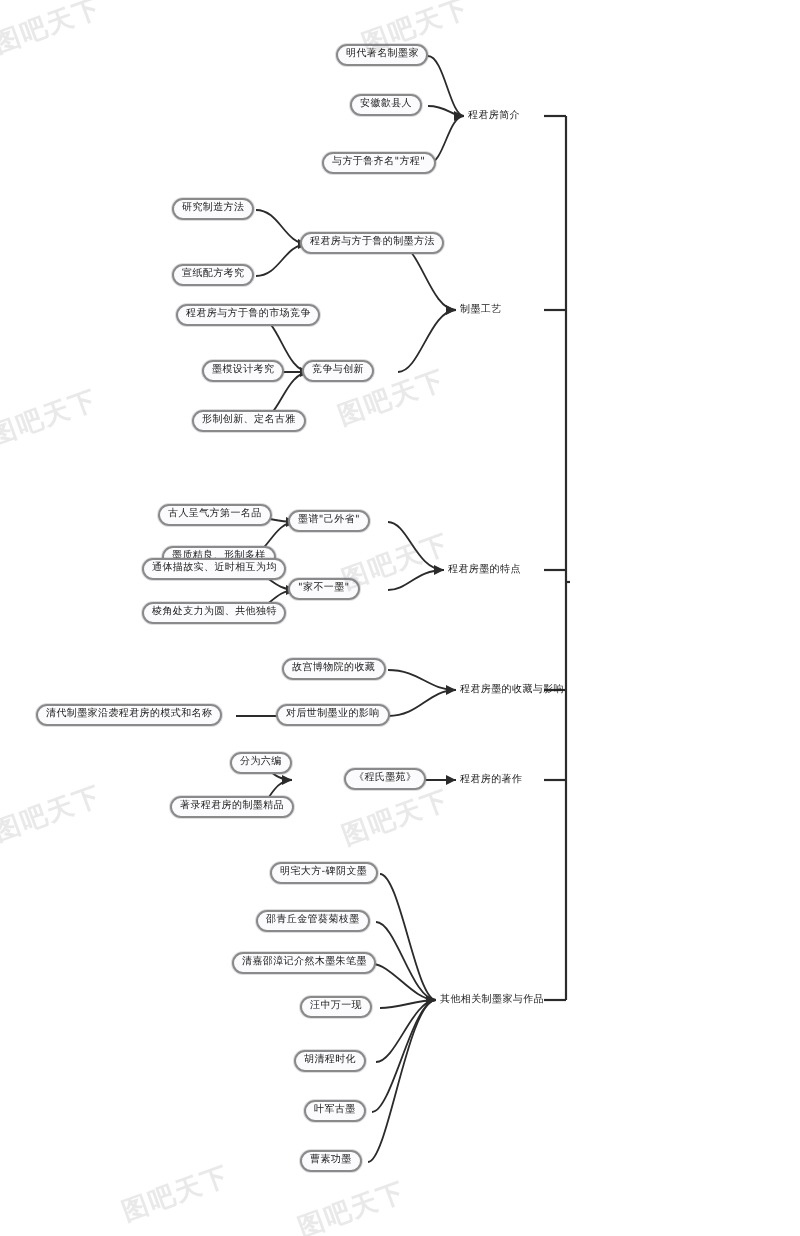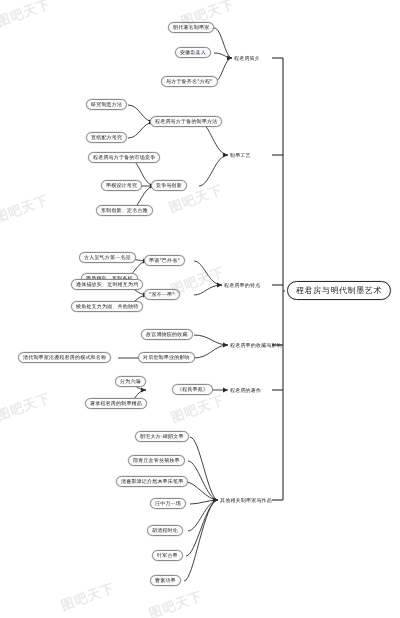--- a/index.html
+++ b/index.html
@@ -122,21 +122,20 @@
       <polygon points="218,500 213,497.5 213,502.5"></polygon>
       <polygon points="154,122 149,119.5 149,124.5"></polygon>
       <polygon points="155,186 150,183.5 150,188.5"></polygon>
       <polygon points="148,261 143,258.5 143,263.5"></polygon>
       <polygon points="148,295 143,292.5 143,297.5"></polygon>
       <polygon points="146,358 141,355.5 141,360.5"></polygon>
       <polygon points="146,390 141,387.5 141,392.5"></polygon>
     </g>
   </svg>
 
-  <div class="node root" style="left:287px;top:281px;">程君房与明代制墨艺术</div>
 
   <div class="node branch" style="left:233px;top:53px;">程君房简介</div>
   <div class="node" style="left:168px;top:22px;">明代著名制墨家</div>
   <div class="node" style="left:175px;top:47px;">安徽歙县人</div>
   <div class="node" style="left:161px;top:76px;">与方于鲁齐名"方程"</div>
 
   <div class="node branch" style="left:229px;top:150px;">制墨工艺</div>
   <div class="node" style="left:150px;top:116px;">程君房与方于鲁的制墨方法</div>
   <div class="node" style="left:86px;top:99px;">研究制造方法</div>
   <div class="node" style="left:86px;top:132px;">宣纸配方考究</div>

